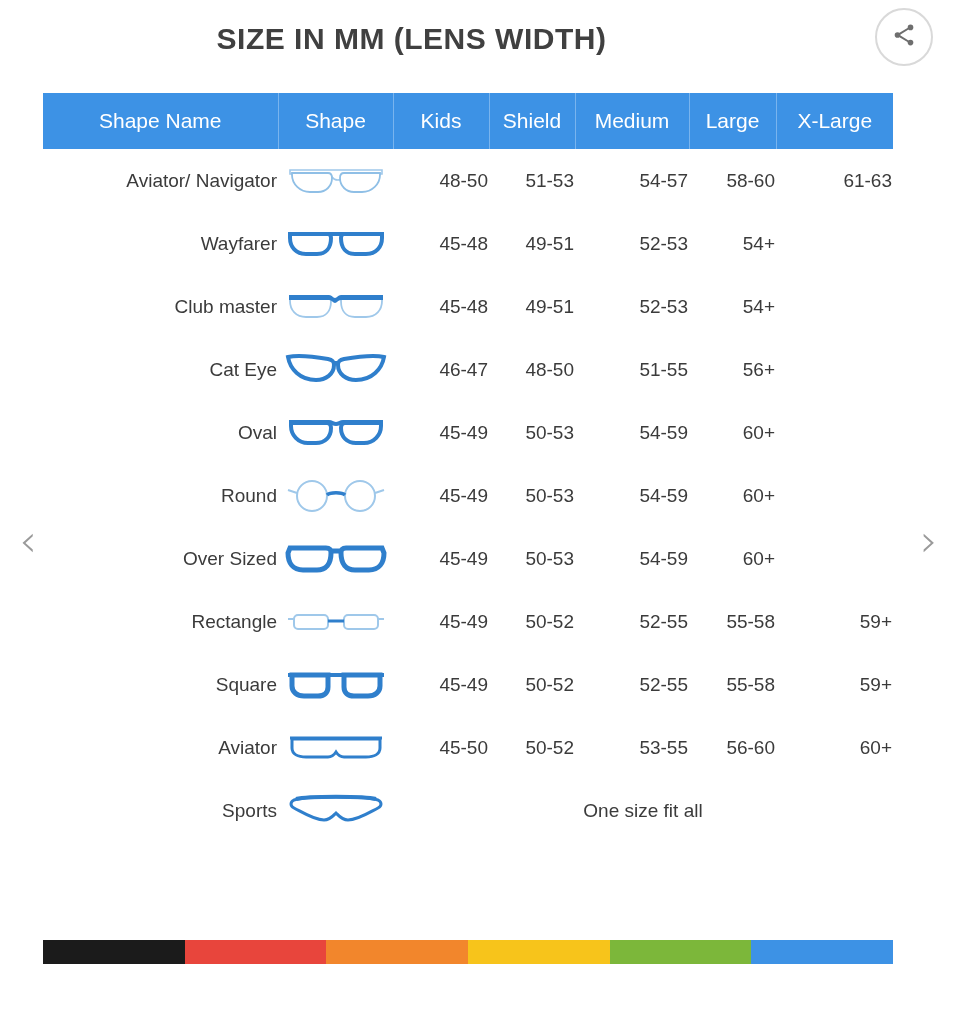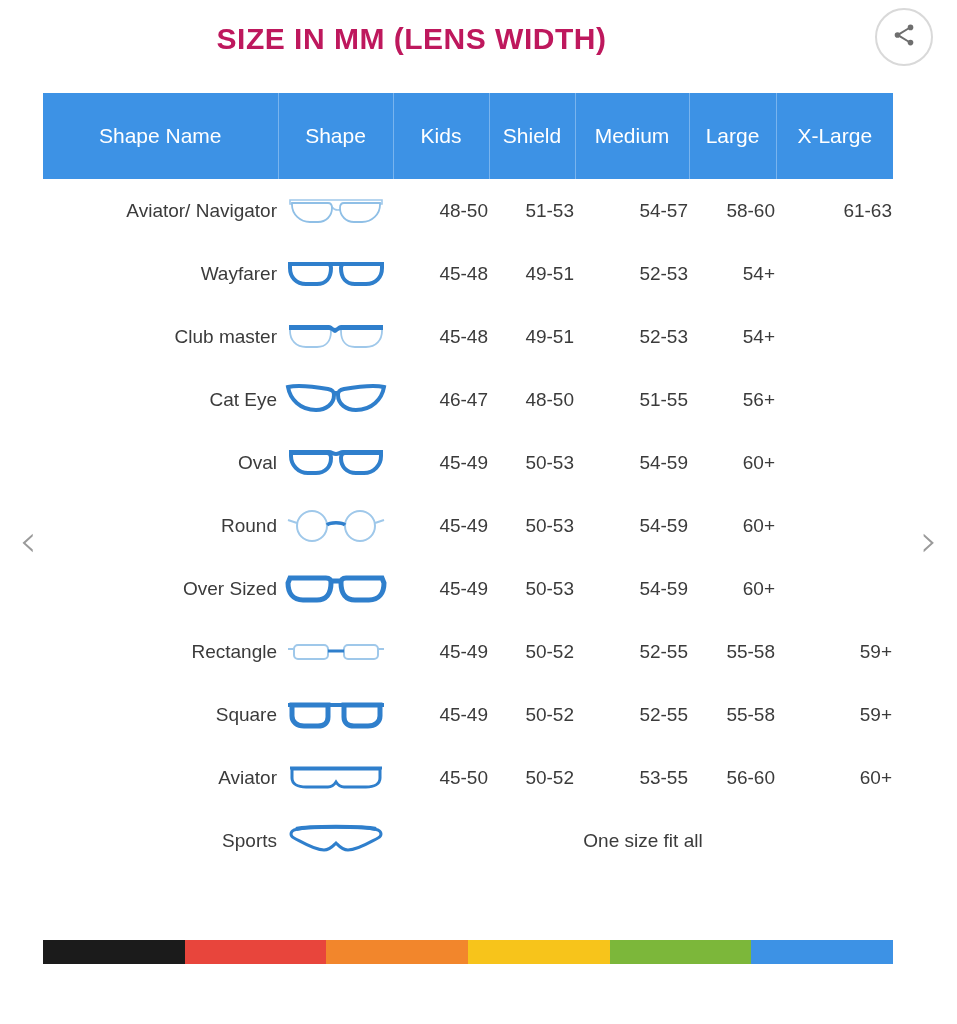--- a/index.html
+++ b/index.html
@@ -36,21 +36,21 @@
   
   .title {
     position: absolute;
     top: 22px;
     left: 0;
     width: 823px;
     text-align: center;
     font-size: 30px;
     font-weight: bold;
     letter-spacing: 0.5px;
-    color: #be185d;
+    color: #404040;
   }
 
   
   .arrow {
     position: absolute;
     top: 516px;
     width: 40px;
     height: 56px;
     color: #9a9a9a;
     font-size: 44px;
@@ -73,21 +73,21 @@
   table.size-table {
     width: 850px;
     border-collapse: collapse;
     table-layout: fixed;
   }
   table.size-table thead th {
     background: #3d92e5;
     color: #ffffff;
     font-size: 21px;
     font-weight: normal;
-    height: 86px;
+    height: 56px;
     text-align: center;
     border-right: 1px solid #79b4ee;
     vertical-align: middle;
   }
   table.size-table thead th:last-child { border-right: none; }
   table.size-table thead th.col-name { text-align: center; }
 
   table.size-table tbody td {
     height: 63px;
     font-size: 19px;

